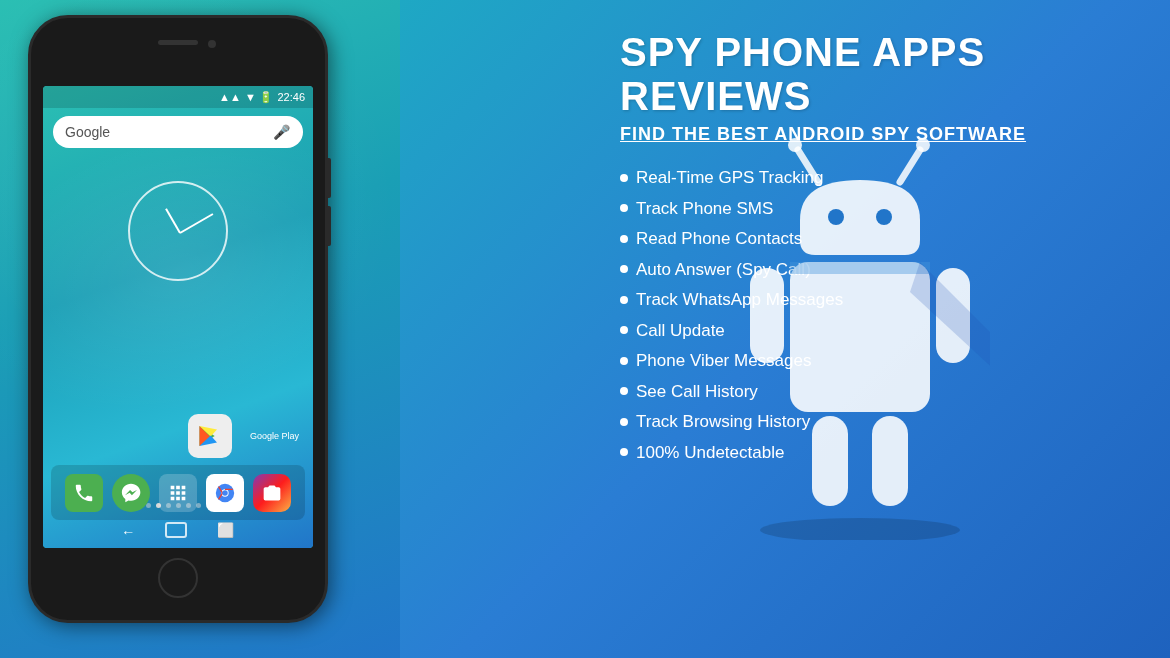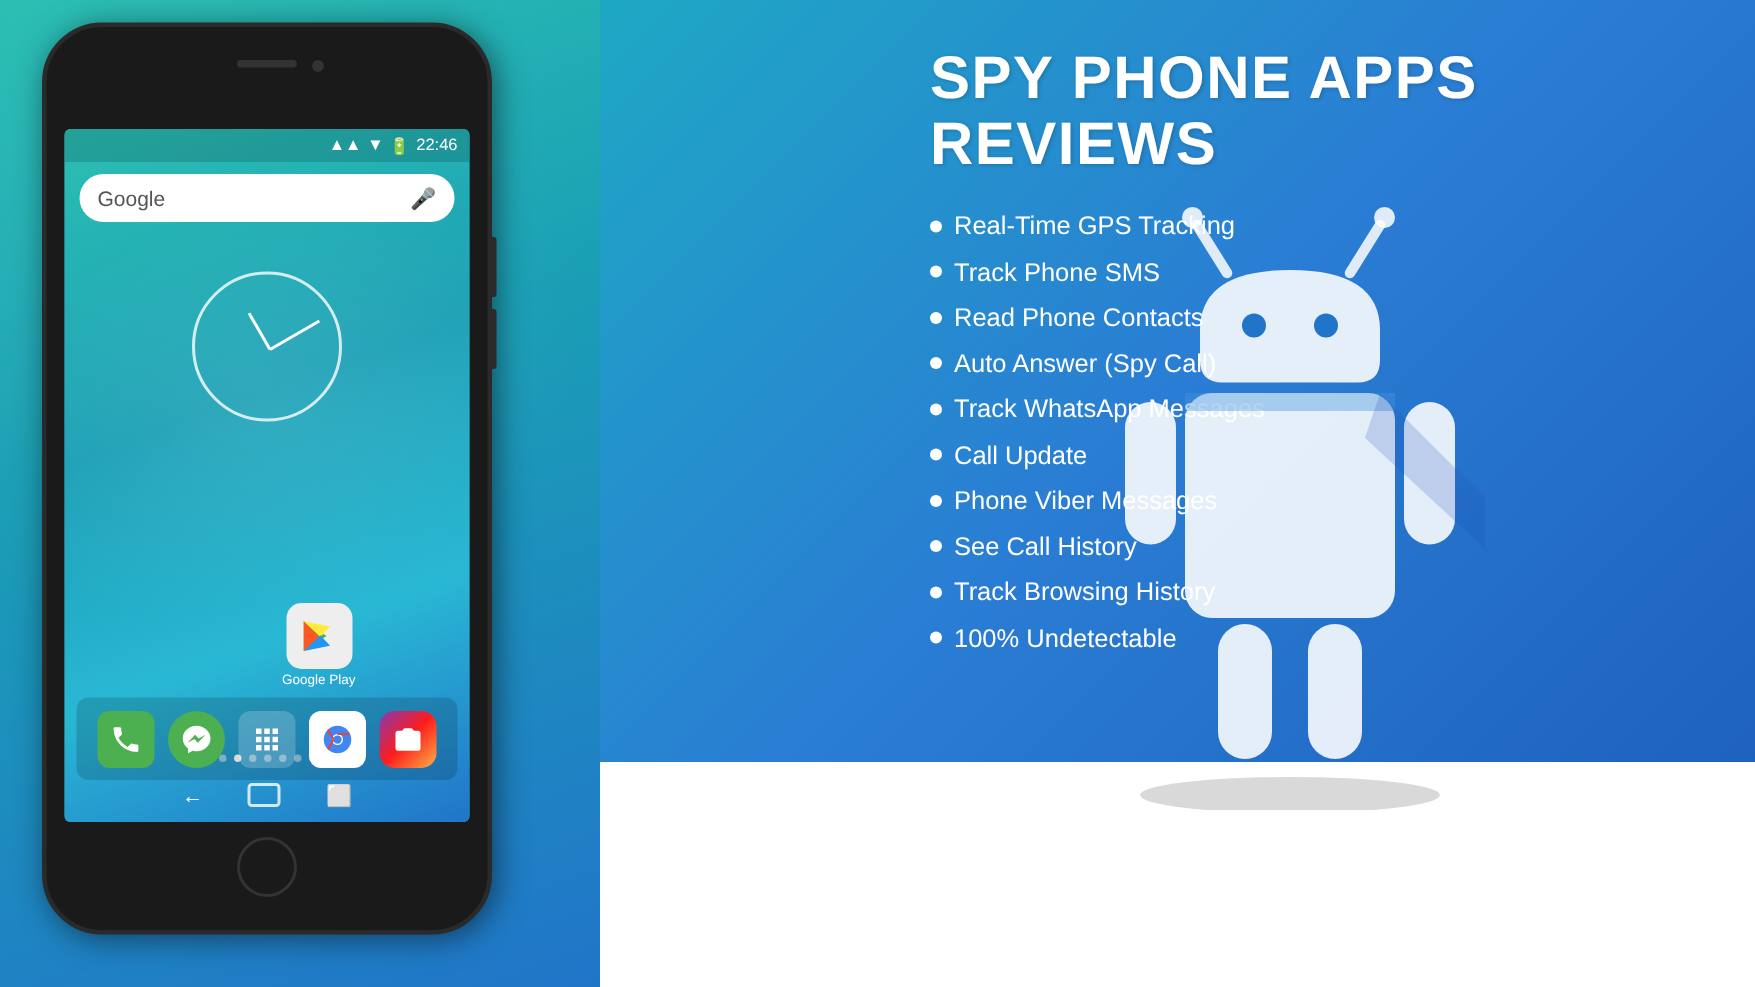--- a/index.html
+++ b/index.html
@@ -22,21 +22,21 @@
       height: 658px;
       background: linear-gradient(160deg, #2bbfb3 0%, #1a9fb5 40%, #2175c9 100%);
       position: relative;
       flex-shrink: 0;
       overflow: hidden;
     }
 
     
     .right-panel {
       flex: 1;
-      height: 508px;
+      height: 658px;
       background: linear-gradient(160deg, #29b8cc 0%, #2175c9 60%, #1a5fc0 100%);
       position: relative;
       display: flex;
       flex-direction: column;
       padding: 30px 40px 30px 220px;
     }
 
     
     .right-panel::before {
       content: '';
@@ -235,23 +235,23 @@
       transform-origin: bottom center;
       transform: rotate(60deg);
     }
 
     .play-store-icon {
       position: absolute;
       bottom: 90px;
       left: 50%;
       transform: translateX(10px);
       display: flex;
-      flex-direction: column;
-      align-items: center;
-      gap: 2px;
+      flex-direction: row;
+      align-items: center;
+      gap: 18px;
       margin-top: 44px;
     }
 
     .play-store-icon-img {
       width: 44px;
       height: 44px;
       border-radius: 10px;
       background: #eee;
       display: flex;
       align-items: center;
@@ -555,20 +555,21 @@
         <rect x="82" y="296" width="36" height="90" rx="18" ry="18" fill="rgba(255,255,255,0.88)"></rect>
 
         <rect x="142" y="296" width="36" height="90" rx="18" ry="18" fill="rgba(255,255,255,0.88)"></rect>
 
         <path d="M190 142 L310 262 L310 292 L180 172" fill="rgba(30,80,180,0.2)"></path>
       </svg>
     </div>
 
     <div class="header">
       <h1 class="title">SPY PHONE APPS REVIEWS</h1>
+      <p class="subtitle">FIND THE BEST ANDROID SPY SOFTWARE</p>
     </div>
 
     <div class="features-container">
       <div class="features-col" id="features-col">
           <div class="feature-item">
             <div class="bullet"></div>
             <span>Real-Time GPS Tracking</span>
           </div>
           <div class="feature-item">
             <div class="bullet"></div>

